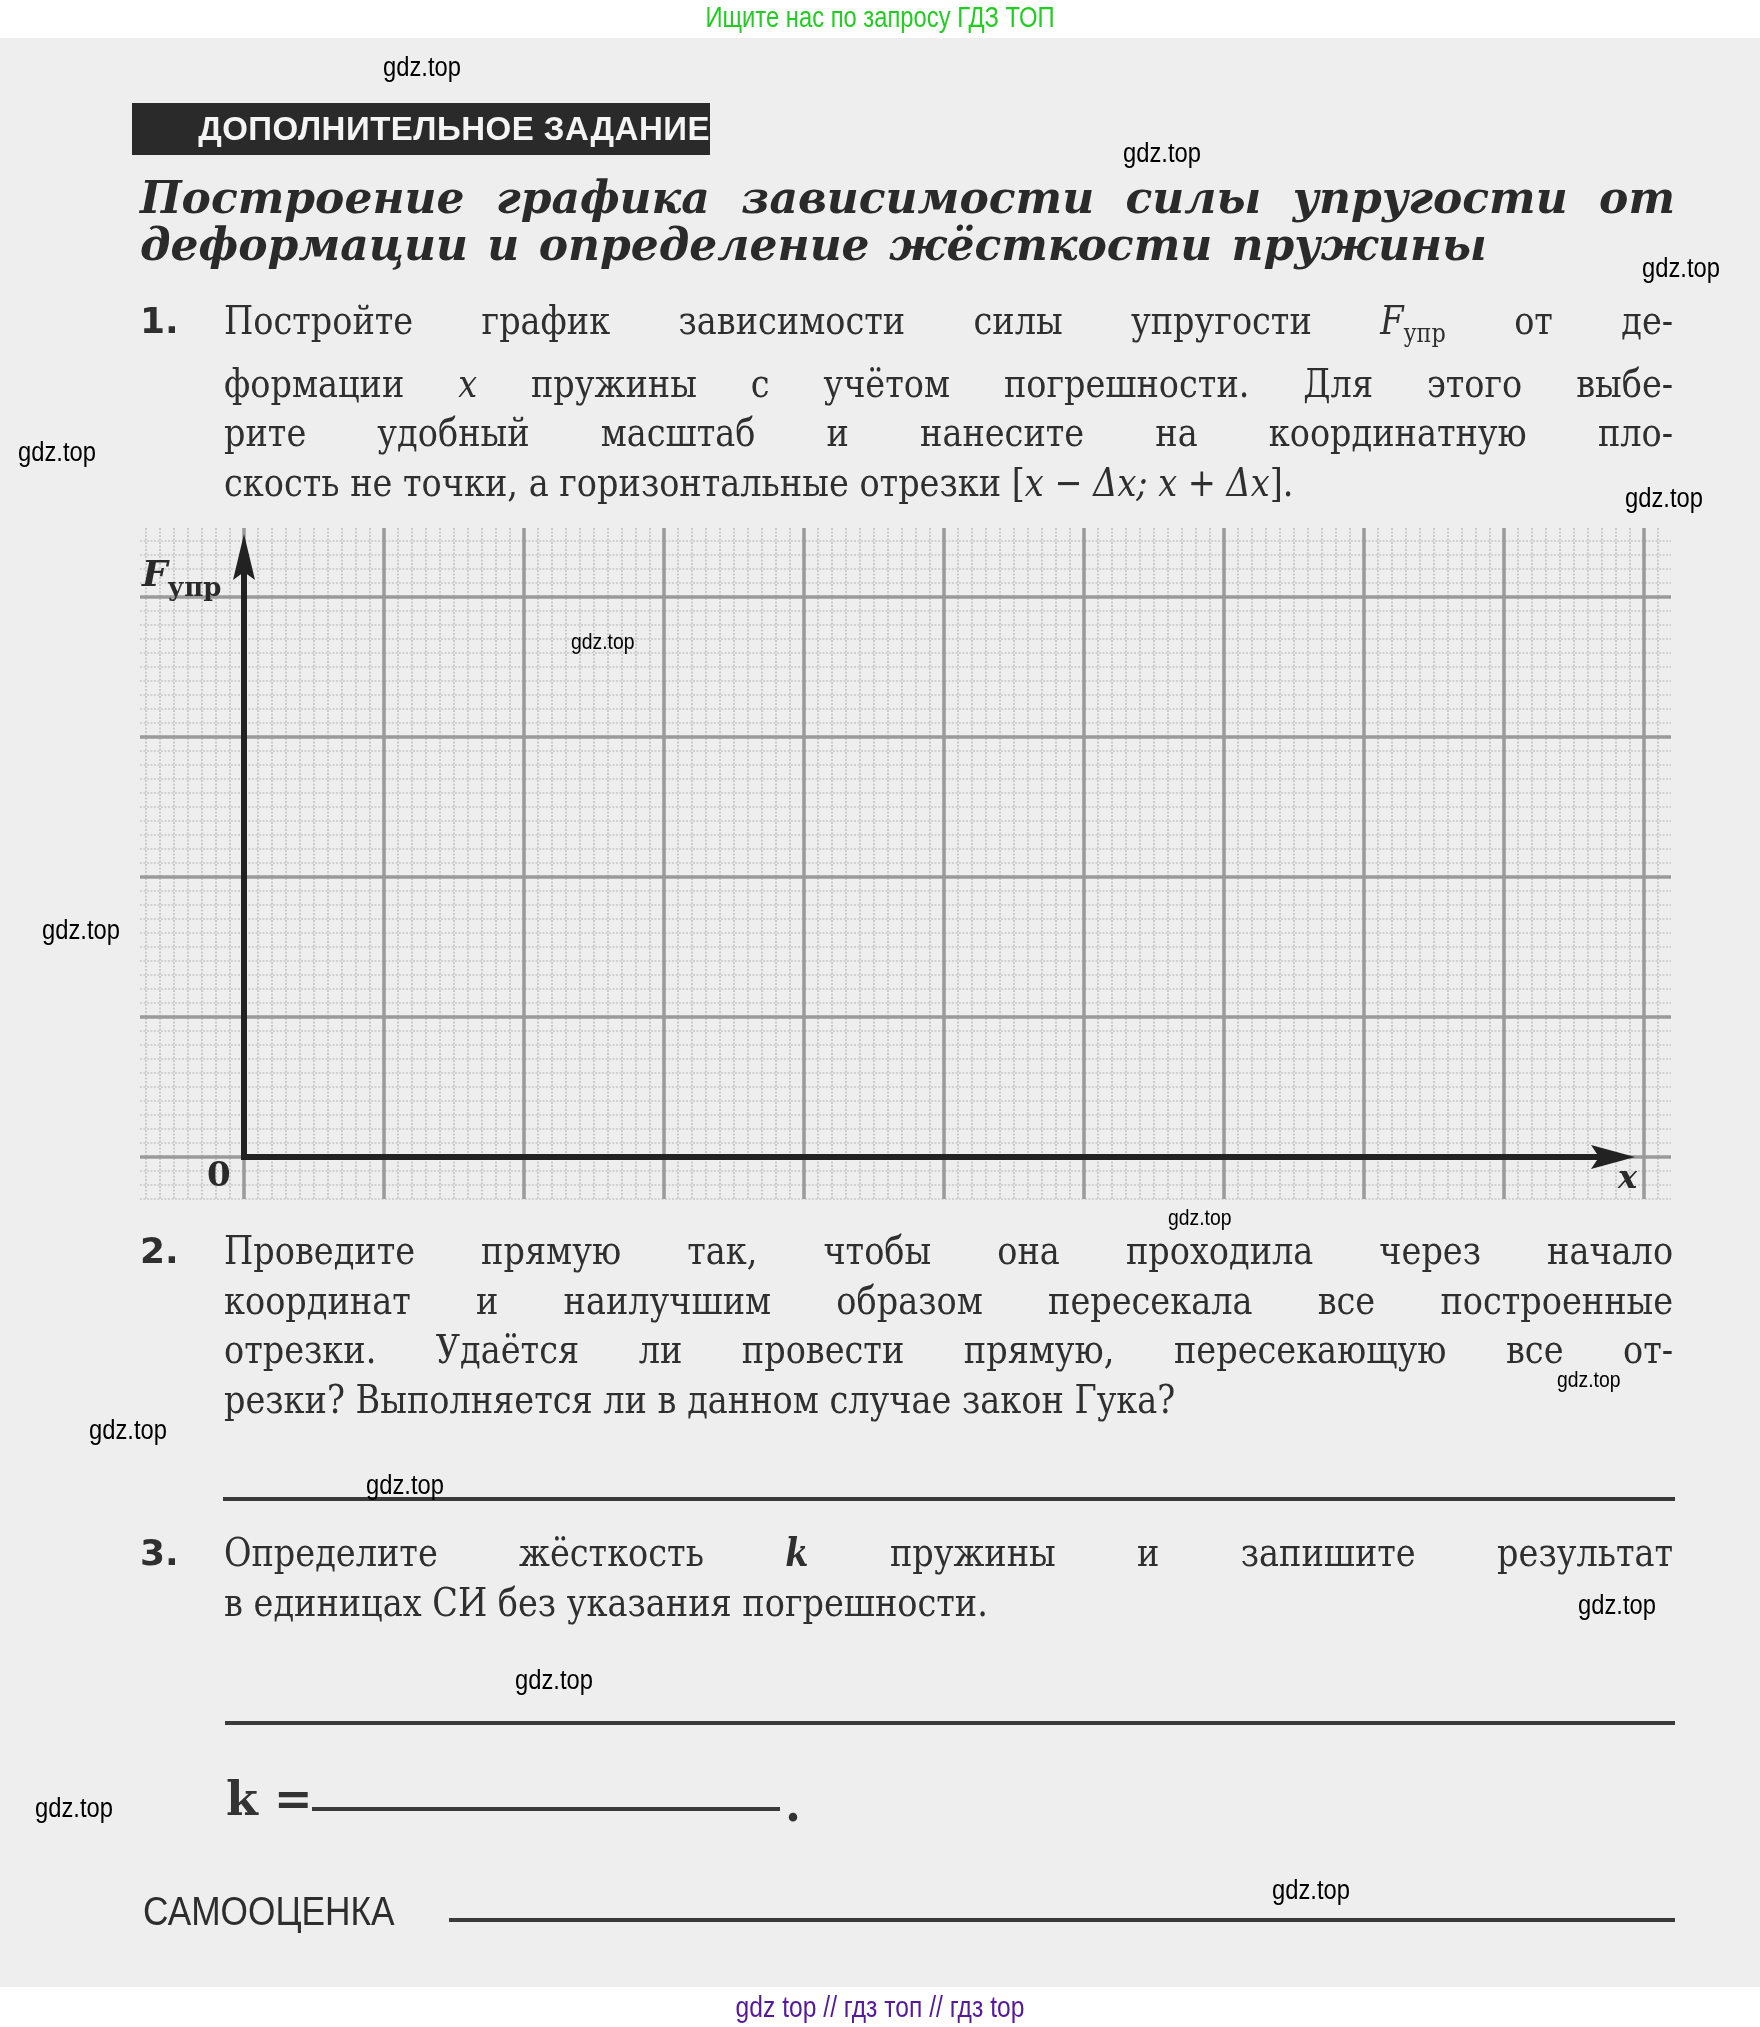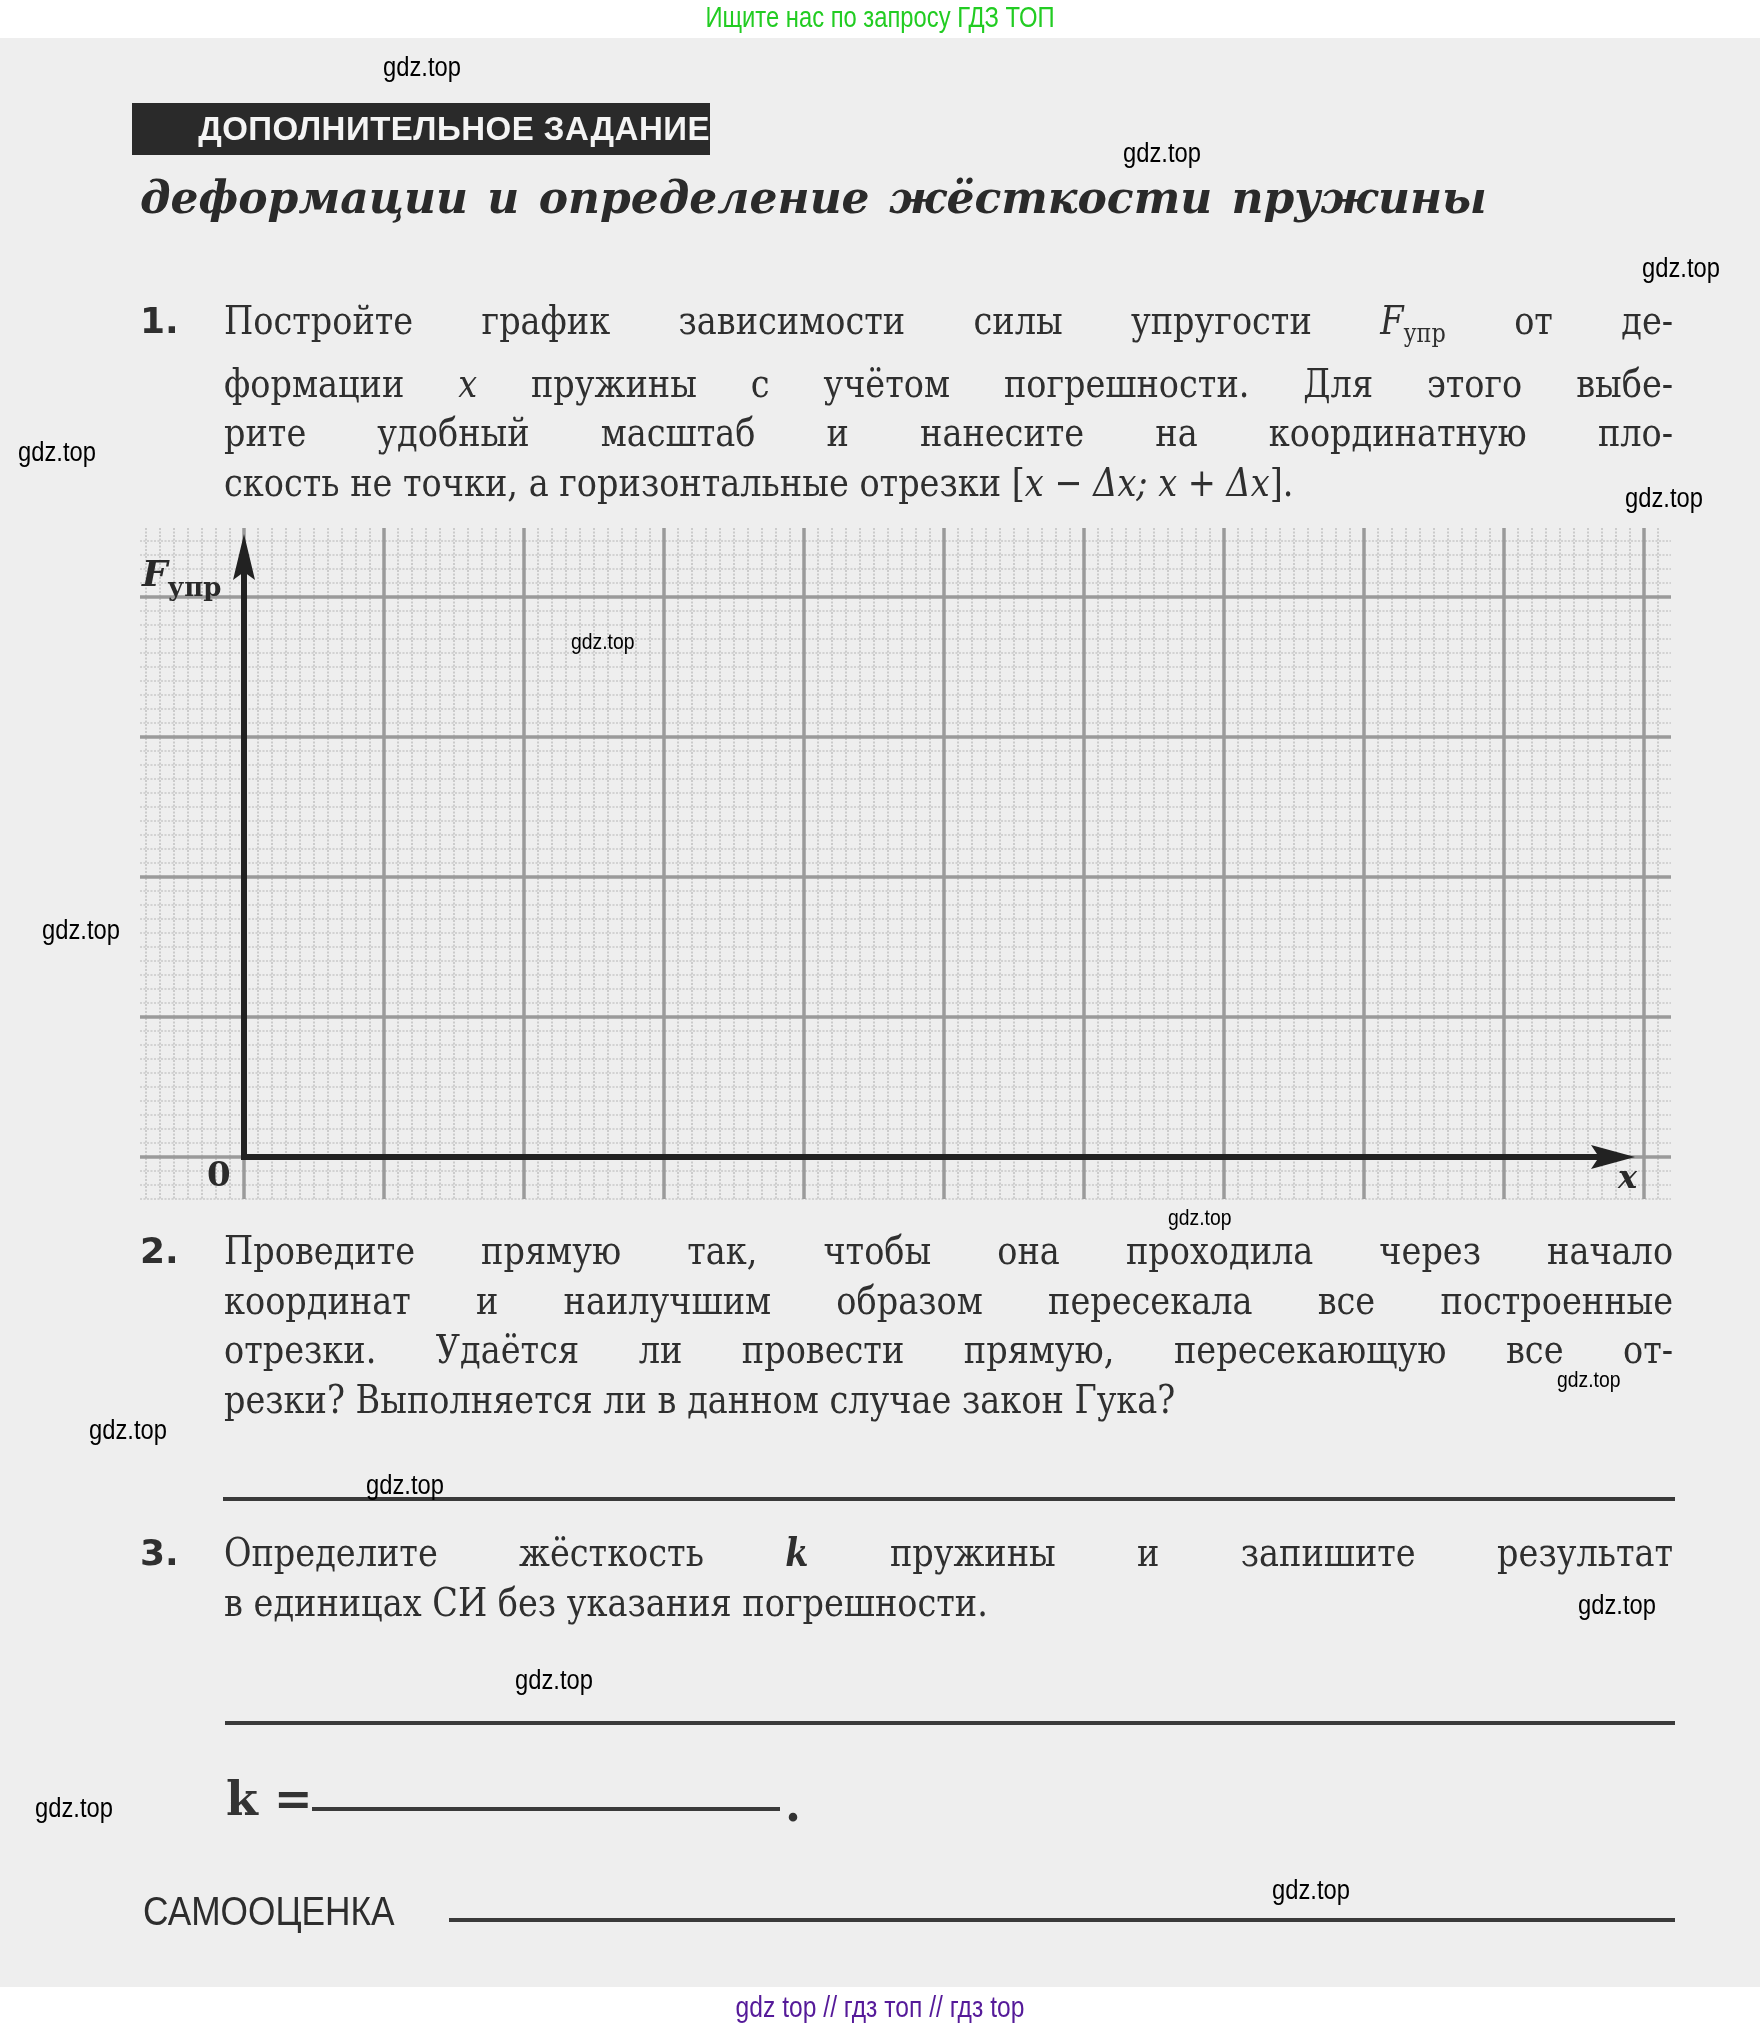--- a/index.html
+++ b/index.html
@@ -268,20 +268,21 @@
     <line x1="140" y1="597" x2="1671" y2="597" stroke="#9a9a9a" stroke-width="3.5"></line>
     <line x1="244" y1="1157" x2="244" y2="558" stroke="#222" stroke-width="6"></line>
     <line x1="241" y1="1157" x2="1621" y2="1157" stroke="#222" stroke-width="6"></line>
     <polygon points="244,534 233,580 244,572 255,580" fill="#222"></polygon>
     <polygon points="1635,1157 1591,1145 1599,1157 1591,1169" fill="#222"></polygon>
   </svg>
 
 <div class="badge">ДОПОЛНИТЕЛЬНОЕ ЗАДАНИЕ</div>
 
 <div class="title">
+  <div style="text-align:justify;text-align-last:justify;">Построение графика зависимости силы упругости от</div>
   <div>деформации и определение жёсткости пружины</div>
 </div>
 
 <div class="item" style="top:296px;">
   <span class="num">1.</span>
   <div class="body">
     <span class="line"><span>Постройте график зависимости силы упругости </span><span class="ital">F</span><sub class="s">упр</sub><span> от де-</span></span>
     <span class="line"><span>формации </span><span class="ital">x</span><span> пружины с учётом погрешности. Для этого выбе-</span></span>
     <span class="line">рите удобный масштаб и нанесите на координатную пло-</span>
     <span class="line last"><span>скость не точки, а горизонтальные отрезки [</span><span class="ital">x − Δx; x + Δx</span><span>].</span></span>

